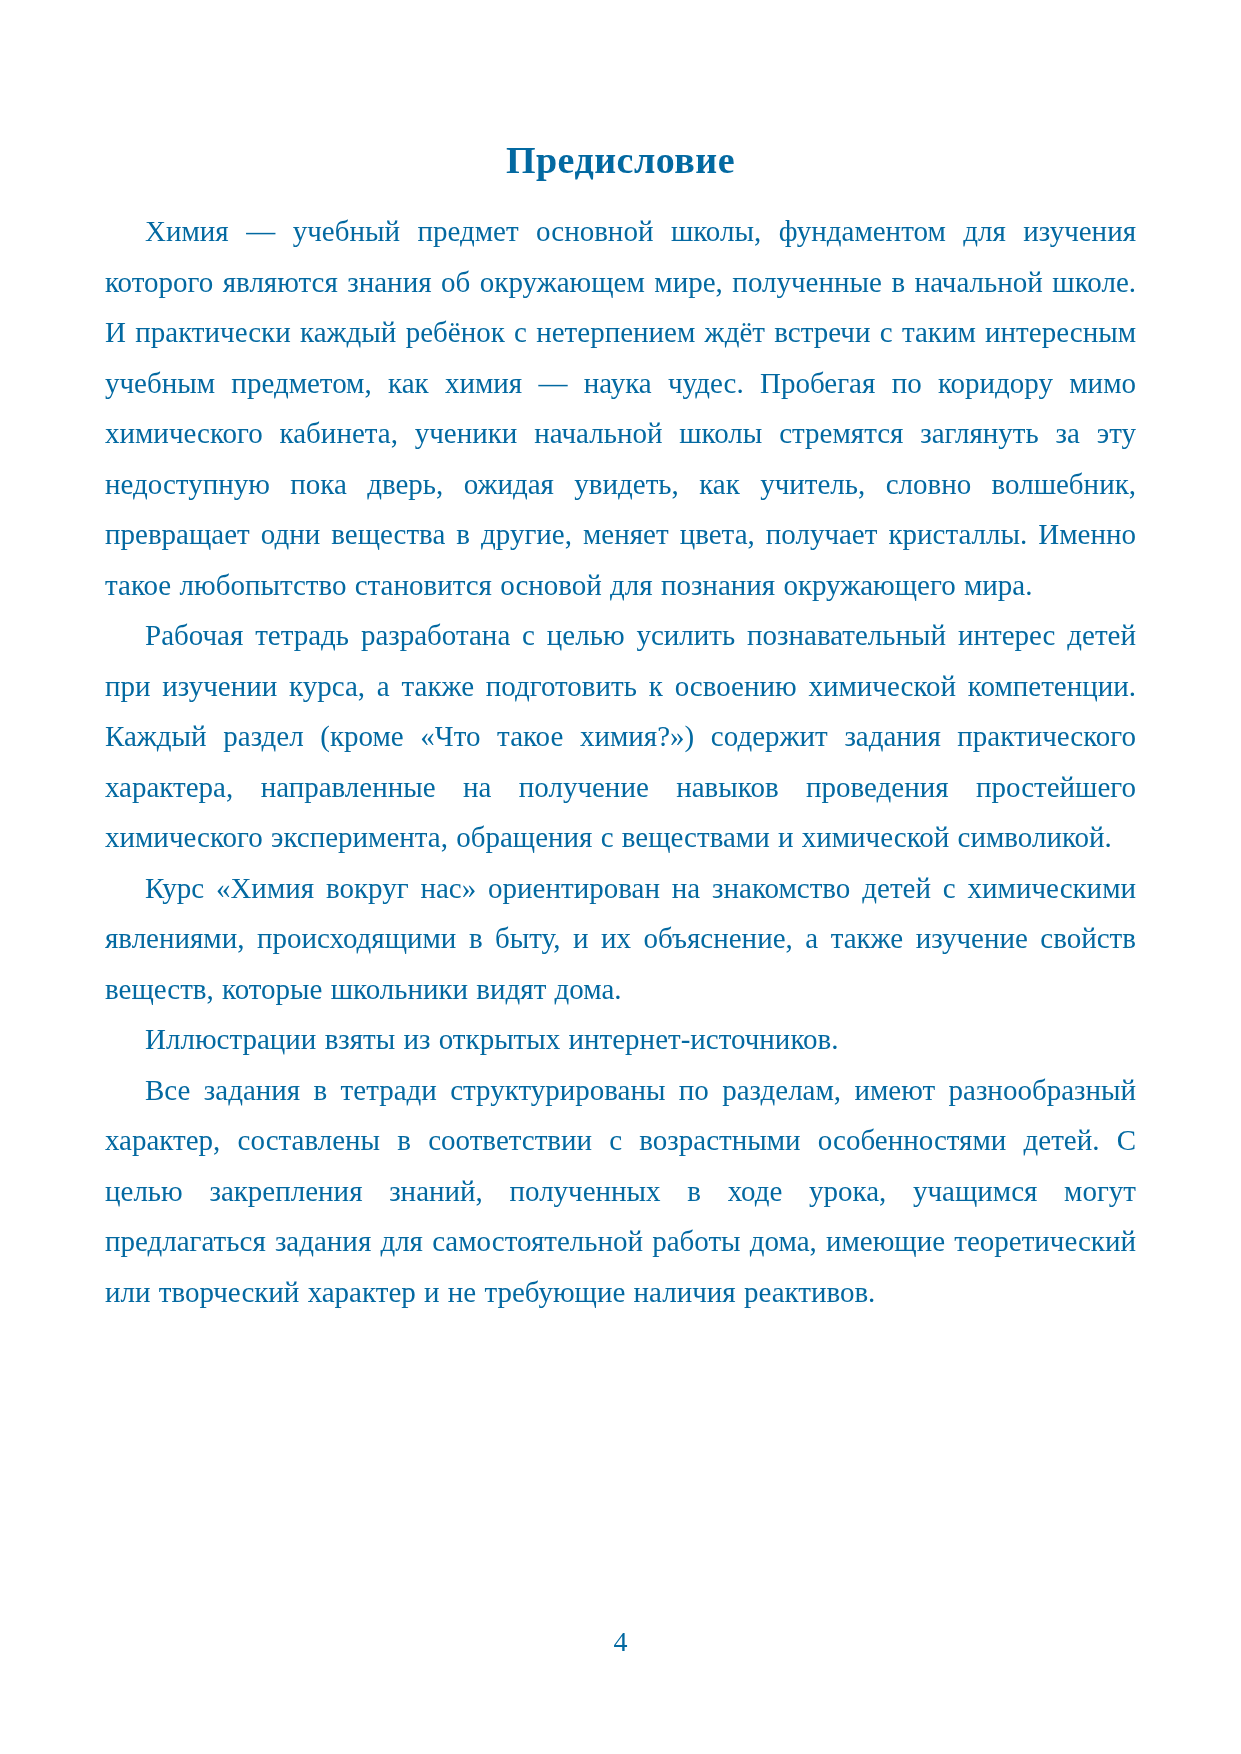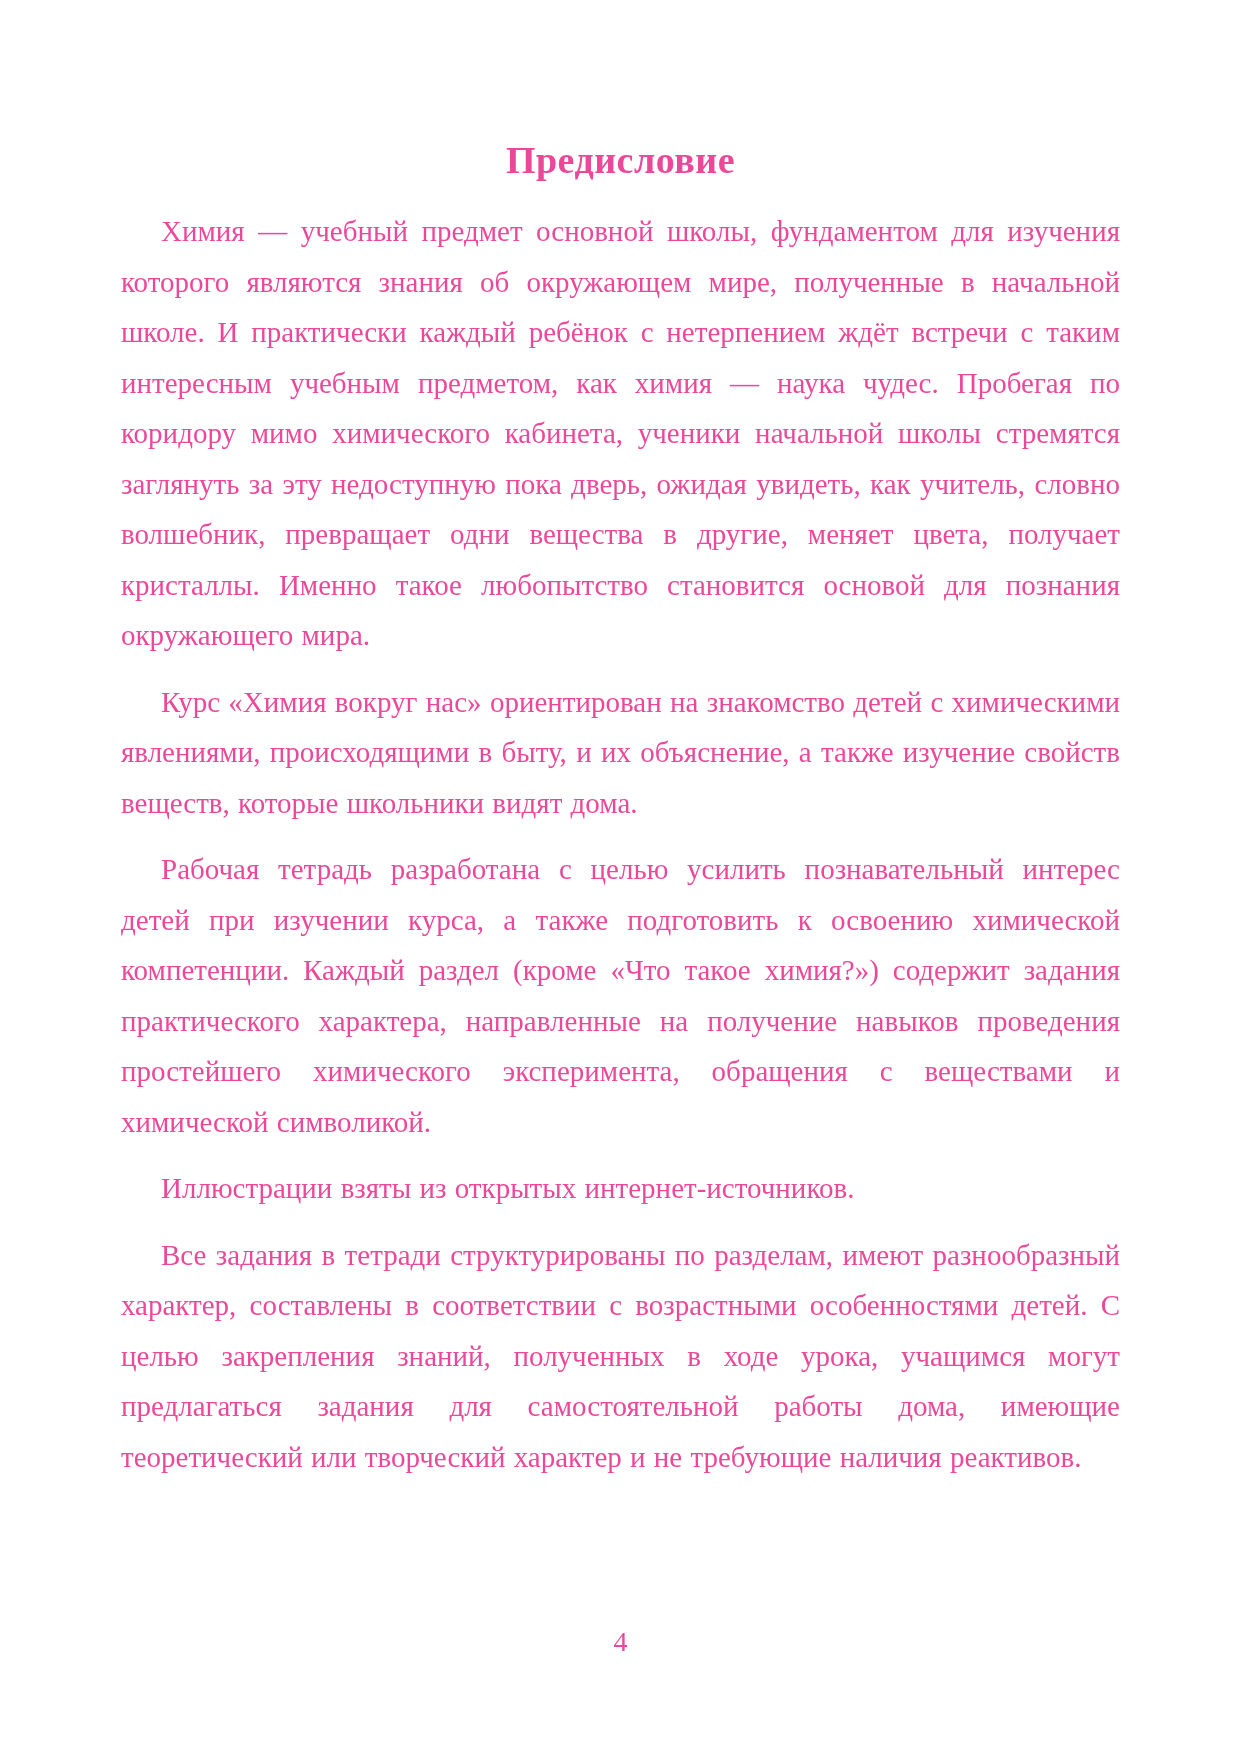--- a/index.html
+++ b/index.html
@@ -5,40 +5,40 @@
   html, body {
     margin: 0;
     padding: 0;
     background: #ffffff;
   }
   .page {
     position: relative;
     width: 1241px;
     height: 1754px;
     background: #ffffff;
-    color: #ec4899;
+    color: #0369a1;
     font-family: "Liberation Serif", "DejaVu Serif", serif;
     overflow: hidden;
   }
   .content {
     position: absolute;
     left: 105px;
     top: 136px;
     width: 1031px;
   }
   .doc-title {
     margin: 0 0 22px 0;
     text-align: center;
     font-size: 38px;
     font-weight: bold;
     line-height: 48px;
     letter-spacing: 0.5px;
   }
   .para {
-    margin: 16px;
+    margin: 0;
     font-size: 29px;
     line-height: 50.5px;
     text-align: justify;
     text-indent: 40px;
     word-spacing: 1px;
   }
   .page-footer {
     position: absolute;
     left: 0;
     top: 1625px;
@@ -48,21 +48,21 @@
     line-height: 34px;
   }
 </style>
 </head>
 <body>
 
 <div class="page">
   <div class="content">
     <h1 class="doc-title">Предисловие</h1>
     <p class="para">Химия — учебный предмет основной школы, фундаментом для изучения которого являются знания об окружающем мире, полученные в начальной школе. И практически каждый ребёнок с нетерпением ждёт встречи с таким интересным учебным предметом, как химия — наука чудес. Пробегая по коридору мимо химического кабинета, ученики начальной школы стремятся заглянуть за эту недоступную пока дверь, ожидая увидеть, как учитель, словно волшебник, превращает одни вещества в другие, меняет цвета, получает кристаллы. Именно такое любопытство становится основой для познания окружающего мира.</p>
+    <p class="para">Рабочая тетрадь разработана с целью усилить познавательный интерес детей при изучении курса, а также подготовить к освоению химической компетенции. Каждый раздел (кроме «Что такое химия?») содержит задания практического характера, направленные на получение навыков проведения простейшего химического эксперимента, обращения с веществами и химической символикой.</p>
     <p class="para">Курс «Химия вокруг нас» ориентирован на знакомство детей с химическими явлениями, происходящими в быту, и их объяснение, а также изучение свойств веществ, которые школьники видят дома.</p>
-    <p class="para">Рабочая тетрадь разработана с целью усилить познавательный интерес детей при изучении курса, а также подготовить к освоению химической компетенции. Каждый раздел (кроме «Что такое химия?») содержит задания практического характера, направленные на получение навыков проведения простейшего химического эксперимента, обращения с веществами и химической символикой.</p>
     <p class="para">Иллюстрации взяты из открытых интернет-источников.</p>
     <p class="para">Все задания в тетради структурированы по разделам, имеют разнообразный характер, составлены в соответствии с возрастными особенностями детей. С целью закрепления знаний, полученных в ходе урока, учащимся могут предлагаться задания для самостоятельной работы дома, имеющие теоретический или творческий характер и не требующие наличия реактивов.</p>
   </div>
   <div class="page-footer">
     <span>4</span>
   </div>
 </div>
 
 </body></html>

